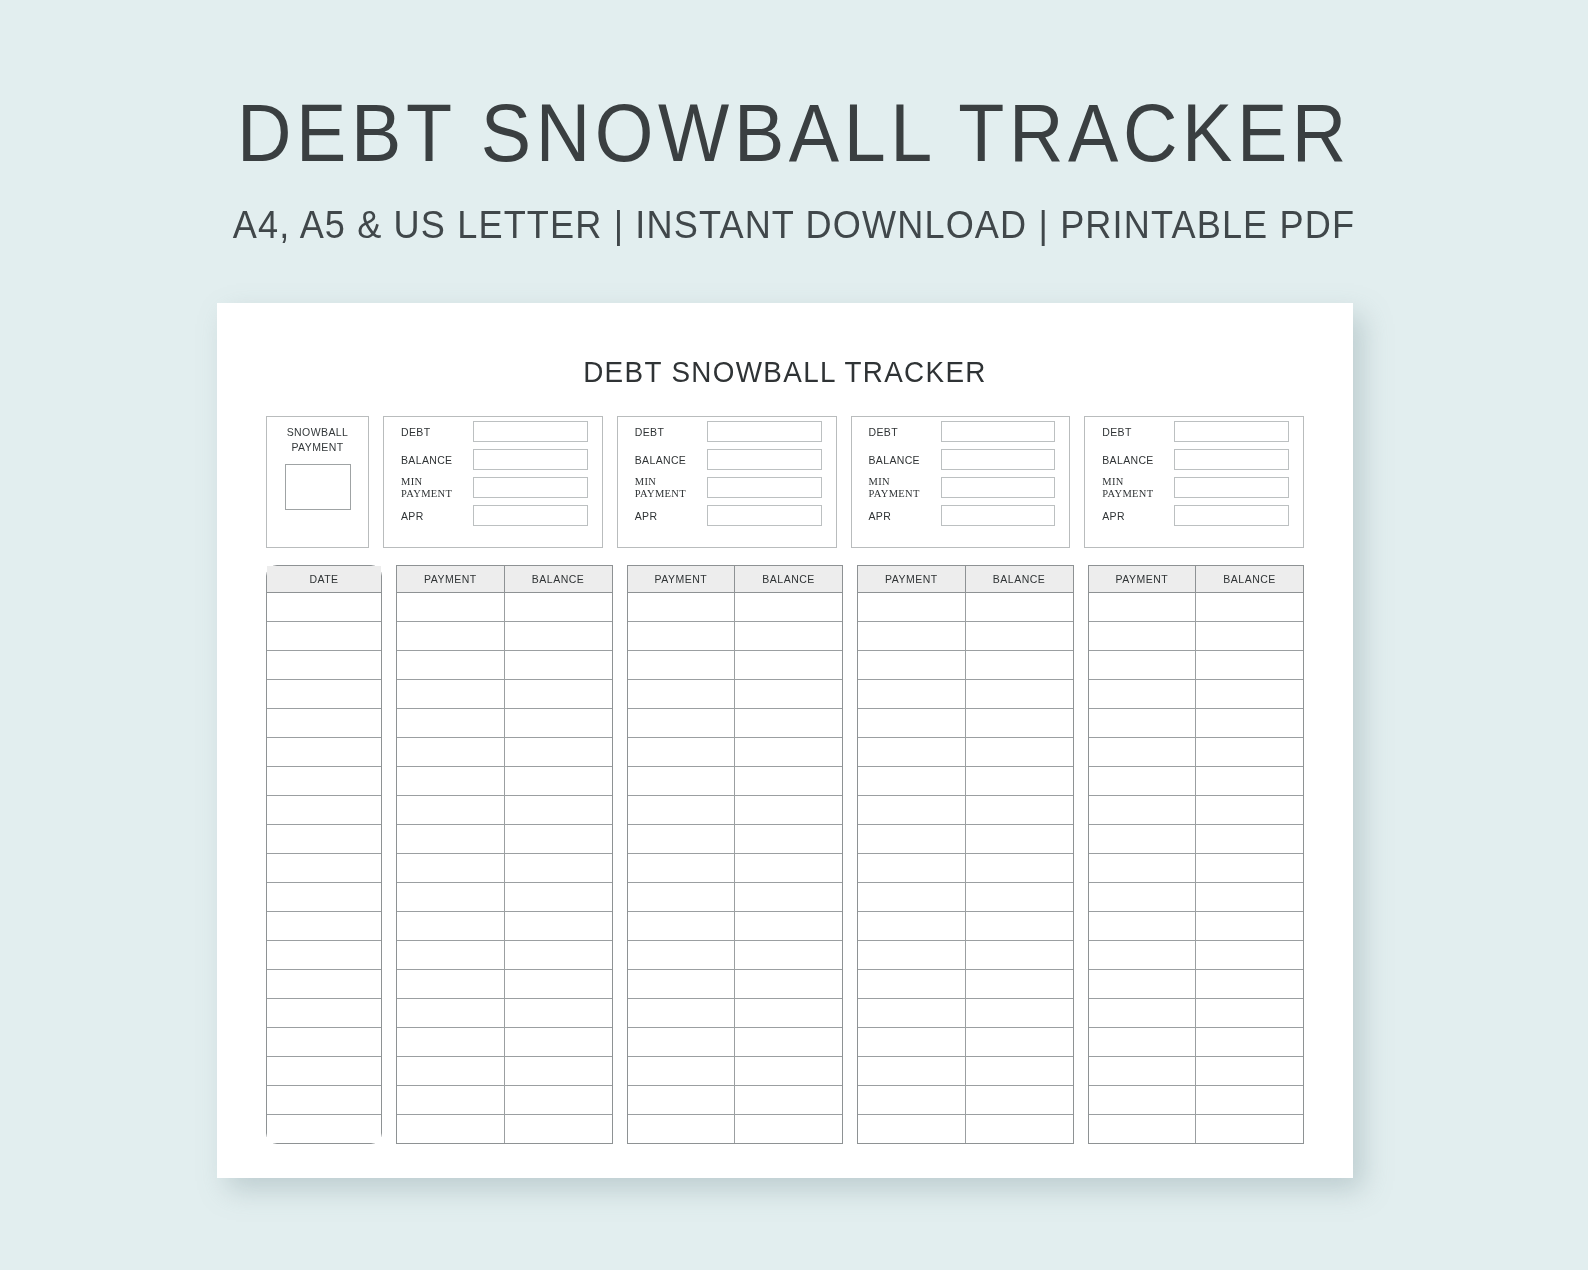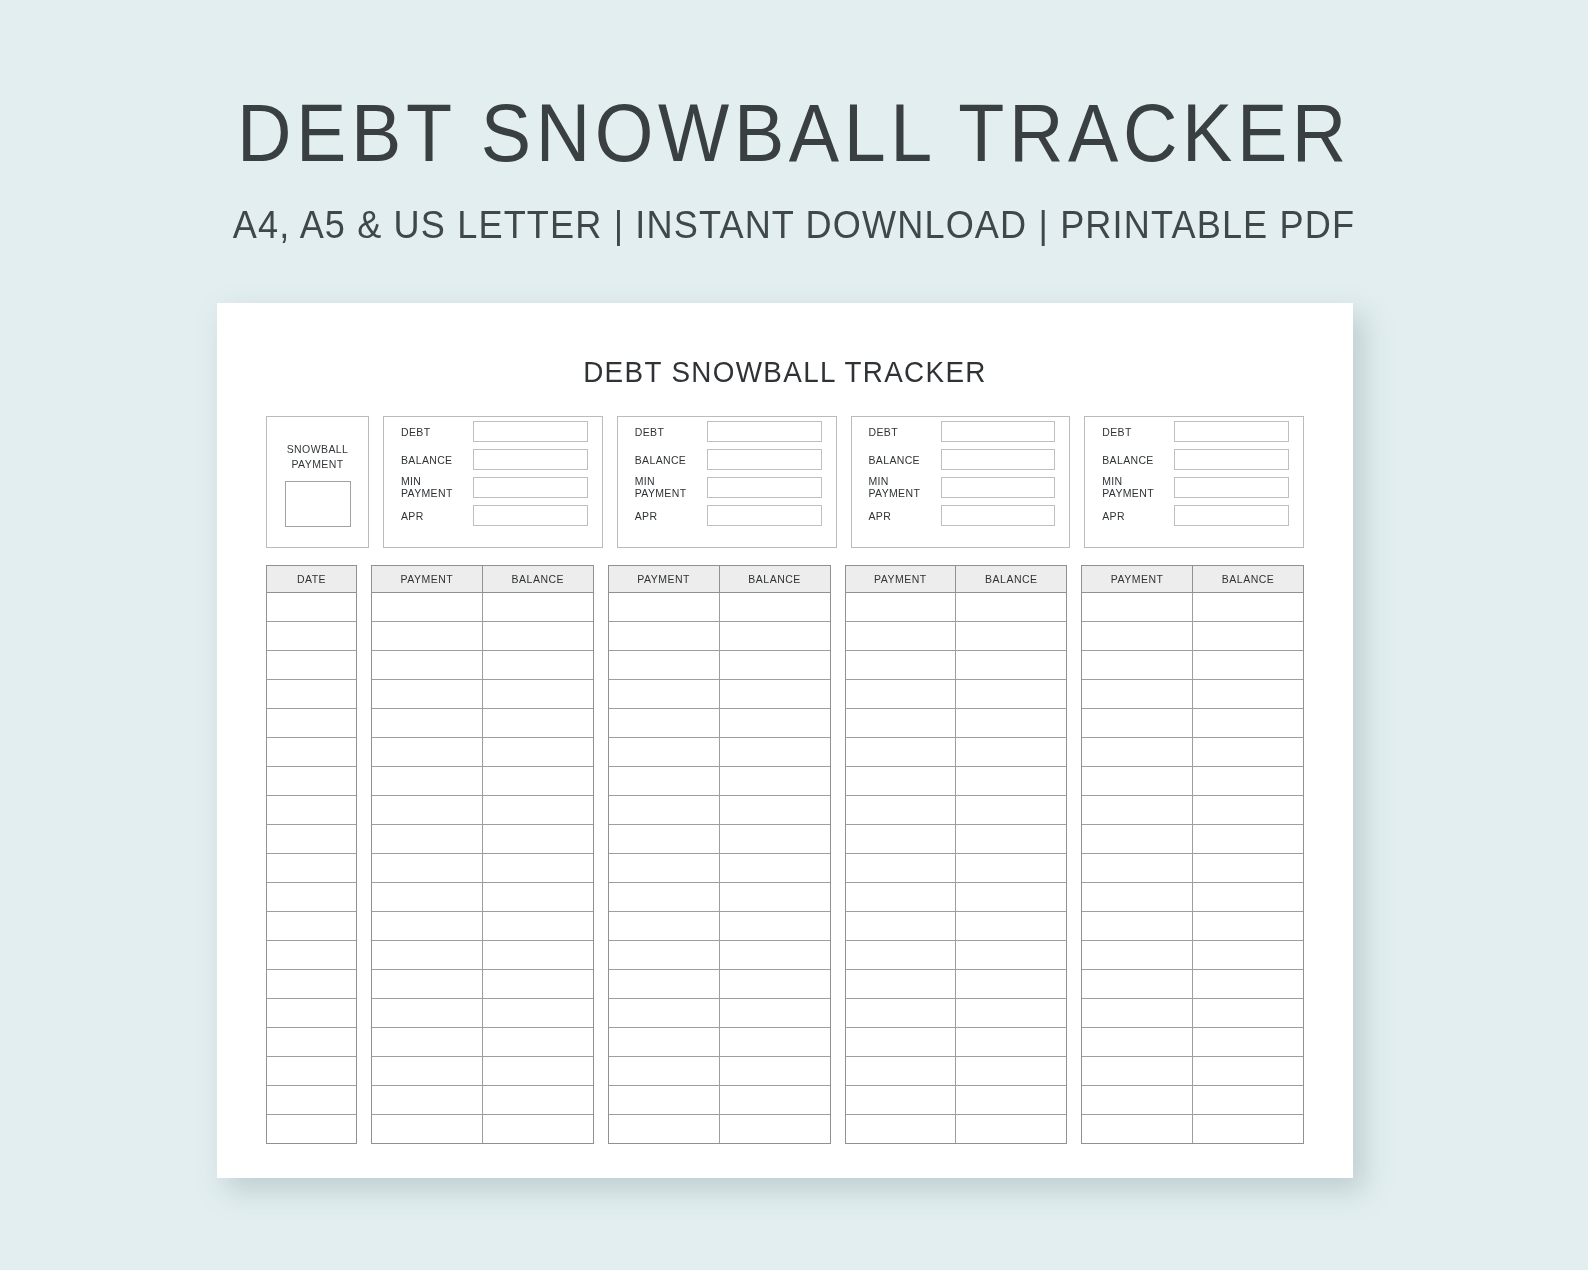--- a/index.html
+++ b/index.html
@@ -77,21 +77,21 @@
     display: flex;
   }
   .snowball-card {
     width: 103px;
     border: 1px solid #b9bcbd;
     box-sizing: border-box;
     display: flex;
     flex-direction: column;
     align-items: center;
     justify-content: flex-start;
-    padding-top: 25px;
+    padding-top: 8px;
     margin-right: 14px;
     flex: none;
   }
   .snowball-label {
     font-size: 10.5px;
     letter-spacing: 0.4px;
     color: #33383a;
     text-align: center;
     line-height: 15px;
   }
@@ -121,21 +121,21 @@
   }
   .field-row:last-child { margin-bottom: 12px; }
   .field-label {
     width: 72px;
     flex: none;
     font-size: 10.5px;
     letter-spacing: 0.35px;
     color: #2f3335;
     line-height: 12px;
   }
-  .field-label.two-line { line-height: 11.5px; }
+  .field-label.two-line { line-height: 11.5px; font-family: Liberation Serif, serif; }
   .field-input {
     flex: 1 1 auto;
     height: 21px;
     border: 1px solid #bcc0c1;
     box-sizing: border-box;
     background: #fff;
   }
 
   
   #table-strip {
@@ -146,21 +146,21 @@
     display: flex;
   }
   .col-group {
     border: 1px solid #8e9294;
     box-sizing: border-box;
     margin-right: 14px;
     display: flex;
     flex-direction: column;
   }
   .col-group:last-child { margin-right: 0; }
-  #group-date { width: 91px; flex: none; }
+  #group-date { width: 116px; flex: none; border-radius: 11px; }
   .group-pair { flex: 1 1 0; }
 
   .grp-header {
     display: flex;
     background: #ededed;
     border-bottom: 1px solid #8e9294;
     height: 26px;
   }
   .grp-header .hcell {
     flex: 1 1 0;

